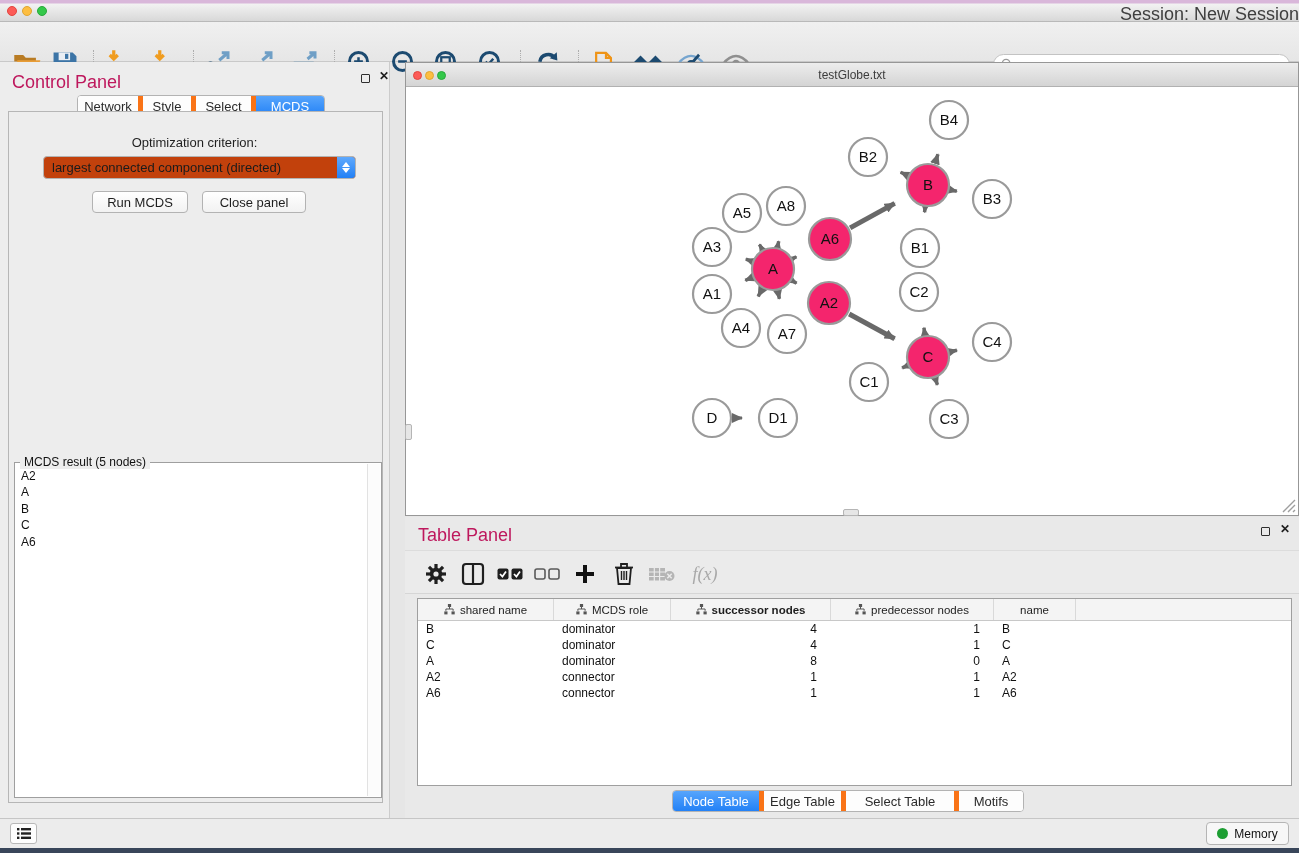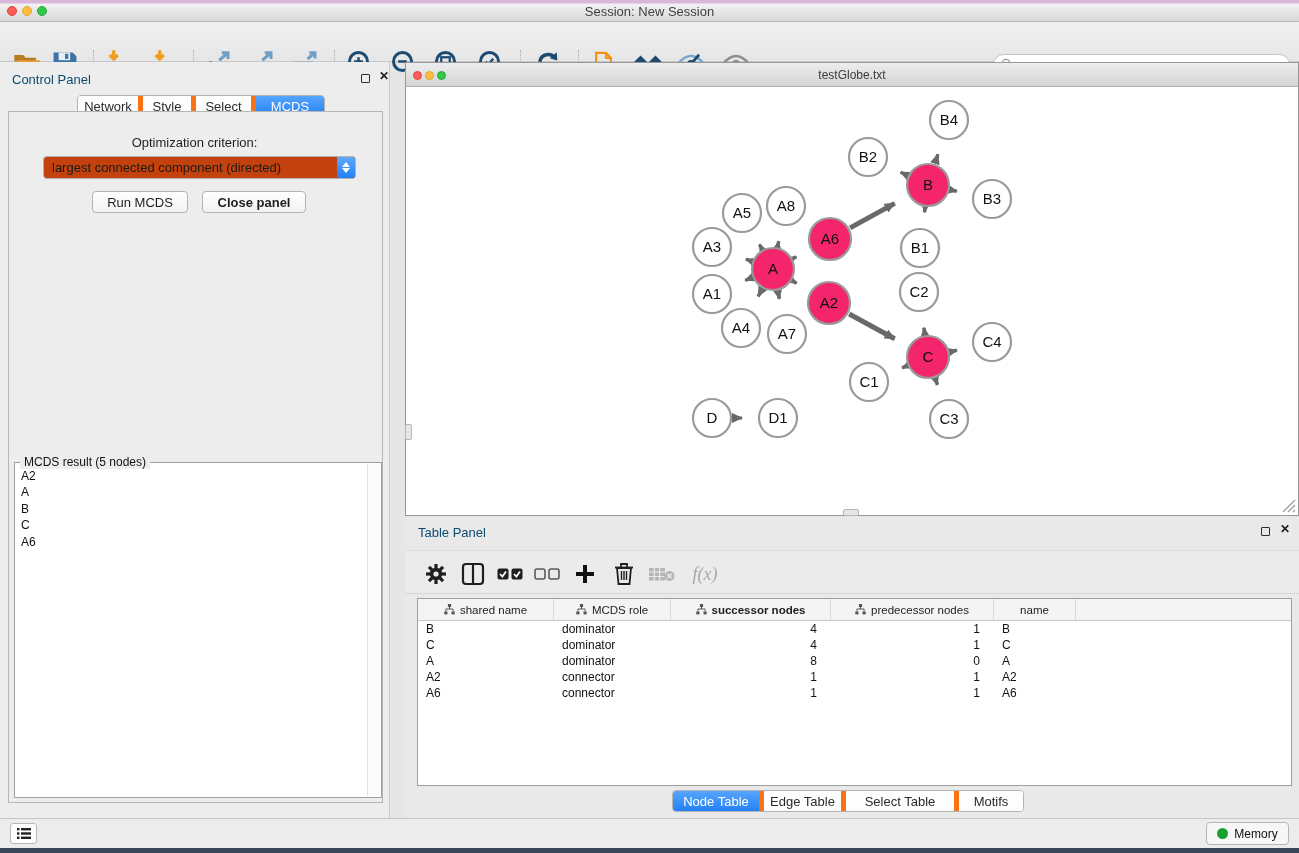--- a/index.html
+++ b/index.html
@@ -4,36 +4,36 @@
 <style>
   * { margin:0; padding:0; box-sizing:border-box; }
   html,body { width:1299px; height:853px; }
   body { font-family:"Liberation Sans", sans-serif; background:#e6e6e6; position:relative; overflow:hidden; }
   #app { position:absolute; inset:0; }
 
   
   .titlebar { position:absolute; left:0; top:0; width:1299px; height:22px;
     background:linear-gradient(#d9b7da 0px,#d9b7da 3px,#f2f2f2 4px,#d8d8d8 100%);
     border-bottom:1px solid #b9b9b9; }
-  .titlebar .title { position:absolute; left:0; right:0; top:4px; text-align:center; font-size:13px; color:#3f3f3f; }
+  .titlebar .title { position:absolute; left:0; right:0; top:4px; text-align:right; font-size:18px; color:#3f3f3f; }
   .tl { position:absolute; border-radius:50%; }
   .tl.r { background:#fc5b57; border:1px solid #e2453f; }
   .tl.y { background:#fdbe41; border:1px solid #e0a532; }
   .tl.g { background:#34c84a; border:1px solid #2aa83c; }
 
   .toolbar { position:absolute; left:0; top:22px; width:1299px; height:40px;
     background:linear-gradient(#f0f0f0,#e6e6e6); border-bottom:1px solid #c9c9c9; }
   .tbicon { position:absolute; top:24px; width:36px; height:36px; display:flex; align-items:center; justify-content:center; }
   .tbsep { position:absolute; top:28px; width:0; height:28px; border-left:1px dotted #adadad; }
   .searchbox { position:absolute; left:993px; top:32px; width:297px; height:21px; background:#fff;
     border:1px solid #c3c3c3; border-radius:11px; display:flex; align-items:center; padding-left:7px; }
 
   
   .cpanel { position:absolute; left:0; top:62px; width:390px; height:756px; background:#ededed; border-right:1px solid #cccccc; }
-  .panel-hdr { position:absolute; font-size:13px; color:#0c4a6e; }
+  .panel-hdr { position:absolute; font-size:18px; color:#be185d; }
   .mini-sq { display:inline-block; width:9px; height:9px; border:1.5px solid #2e2e2e; border-radius:1px; }
   .mini-x { font-size:12px; font-weight:bold; color:#1d1d1d; line-height:9px; }
 
   .seg { position:absolute; display:flex; height:22px; border:1px solid #b3b3b3; border-radius:4px; overflow:hidden; background:#fff; }
   .seg .s { height:100%; display:flex; align-items:center; justify-content:center; font-size:13px; color:#2b2b2b;
     background:#fdfdfd; border-right:5px solid #f97316; }
   .seg .s:last-child { border-right:none; }
   .seg .s.active { background:linear-gradient(#57a5fc,#2381f6); color:#fff; }
 
   .cp-box { position:absolute; left:8px; top:111px; width:375px; height:692px; border:1px solid #b6b6b6; background:#ededed; }
@@ -264,21 +264,21 @@
         <svg width="8" height="5" viewBox="0 0 8 5">
             <path d="M0 5l4-5 4 5z" fill="#fff"></path>
           </svg>
         <svg width="8" height="5" viewBox="0 0 8 5">
             <path d="M0 0l4 5 4-5z" fill="#fff"></path>
           </svg>
       </span>
     </div>
 
     <div class="btn" style="left:92px; top:129px; width:96px;">Run MCDS</div>
-    <div class="btn" style="left:202px; top:129px; width:104px;font-weight:bold;">Close panel</div>
+    <div class="btn" style="left:202px; top:129px; width:104px;">Close panel</div>
 
     <div class="groupbox" style="top:400px;">
       <div class="result-list" id="result-list">
           <div class="item">A2</div>
           <div class="item">A</div>
           <div class="item">B</div>
           <div class="item">C</div>
           <div class="item">A6</div>
         </div>
       <div class="list-scroll"></div>

